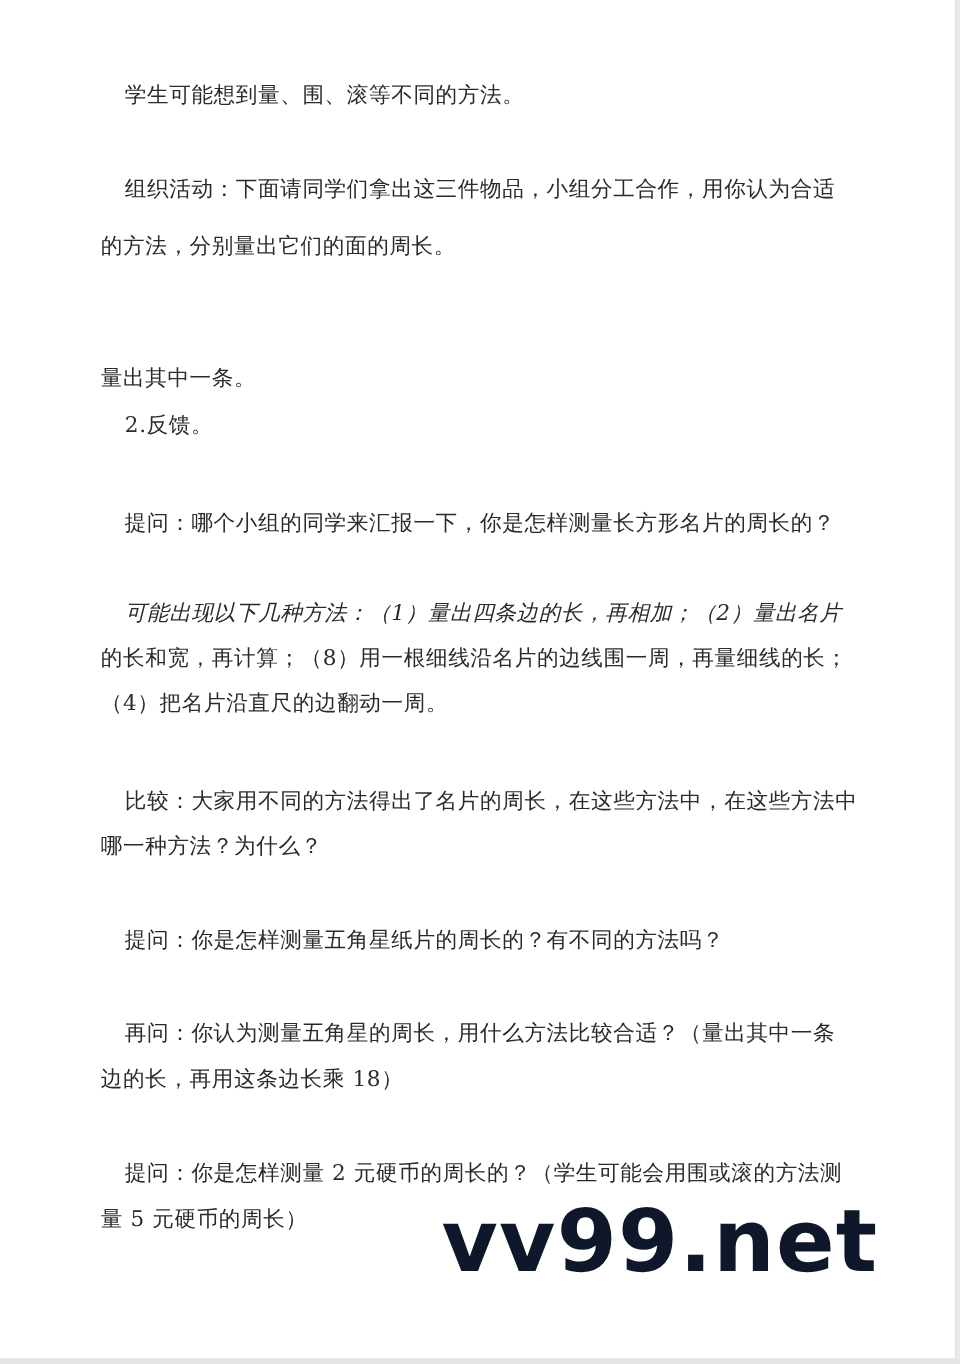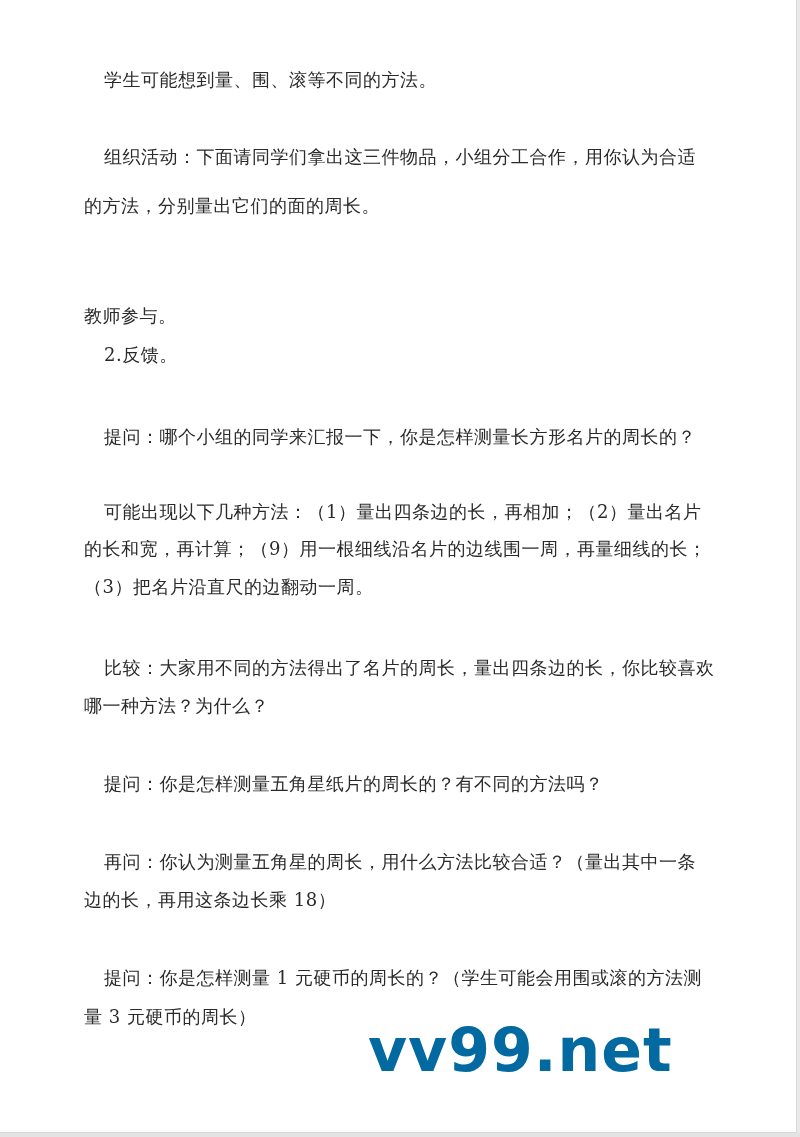--- a/index.html
+++ b/index.html
@@ -35,52 +35,51 @@
       white-space: nowrap;
       letter-spacing: 0.5px;
     }
     .indent { left: 104px; }
     .watermark {
       position: absolute;
       left: 368px;
       top: 992px;
       font-family: "DejaVu Sans", "Liberation Sans", sans-serif;
       font-weight: bold;
-      font-size: 60px;
+      font-size: 72px;
       line-height: 84px;
-      color: #0369a1;
+      color: #0f172a;
       letter-spacing: 1px;
       white-space: nowrap;
-      margin-top: 16px;
     }
     .bottom-strip {
       position: absolute;
       left: 0;
       top: 1133px;
       width: 800px;
       height: 4px;
       background: #e4e4e4;
     }
   </style>
 </head>
 <body>
 
 <div class="page">
   <div class="line indent" style="top:68px;">学生可能想到量、围、滚等不同的方法。</div>
   <div class="line indent" style="top:145px;font-family:Liberation Serif, serif;">组织活动：下面请同学们拿出这三件物品，小组分工合作，用你认为合适</div>
   <div class="line" style="top:194px;">的方法，分别量出它们的面的周长。</div>
-  <div class="line" style="top:304px;">教师参与。</div>
+  <div class="line" style="top:304px;">量出其中一条。</div>
   <div class="line indent" style="top:343px;">2.反馈。</div>
   <div class="line indent" style="top:425px;">提问：哪个小组的同学来汇报一下，你是怎样测量长方形名片的周长的？</div>
-  <div class="line indent" style="top:500px;">可能出现以下几种方法：（1）量出四条边的长，再相加；（2）量出名片</div>
-  <div class="line" style="top:537px;">的长和宽，再计算；（9）用一根细线沿名片的边线围一周，再量细线的长；</div>
-  <div class="line" style="top:575px;">（3）把名片沿直尺的边翻动一周。</div>
-  <div class="line indent" style="top:656px;">比较：大家用不同的方法得出了名片的周长，量出四条边的长，你比较喜欢</div>
+  <div class="line indent" style="top:500px;font-style:italic;">可能出现以下几种方法：（1）量出四条边的长，再相加；（2）量出名片</div>
+  <div class="line" style="top:537px;">的长和宽，再计算；（8）用一根细线沿名片的边线围一周，再量细线的长；</div>
+  <div class="line" style="top:575px;">（4）把名片沿直尺的边翻动一周。</div>
+  <div class="line indent" style="top:656px;">比较：大家用不同的方法得出了名片的周长，在这些方法中，在这些方法中</div>
   <div class="line" style="top:694px;">哪一种方法？为什么？</div>
   <div class="line indent" style="top:850px;">再问：你认为测量五角星的周长，用什么方法比较合适？（量出其中一条</div>
   <div class="line indent" style="top:772px;">提问：你是怎样测量五角星纸片的周长的？有不同的方法吗？</div>
   <div class="line" style="top:888px;">边的长，再用这条边长乘 18）</div>
-  <div class="line indent" style="top:966px;">提问：你是怎样测量 1 元硬币的周长的？（学生可能会用围或滚的方法测</div>
-  <div class="line" style="top:1005px;">量 3 元硬币的周长）</div>
+  <div class="line indent" style="top:966px;">提问：你是怎样测量 2 元硬币的周长的？（学生可能会用围或滚的方法测</div>
+  <div class="line" style="top:1005px;">量 5 元硬币的周长）</div>
 
   <div class="watermark">vv99.net</div>
 </div>
 <div class="bottom-strip"></div>
 
 </body></html>

